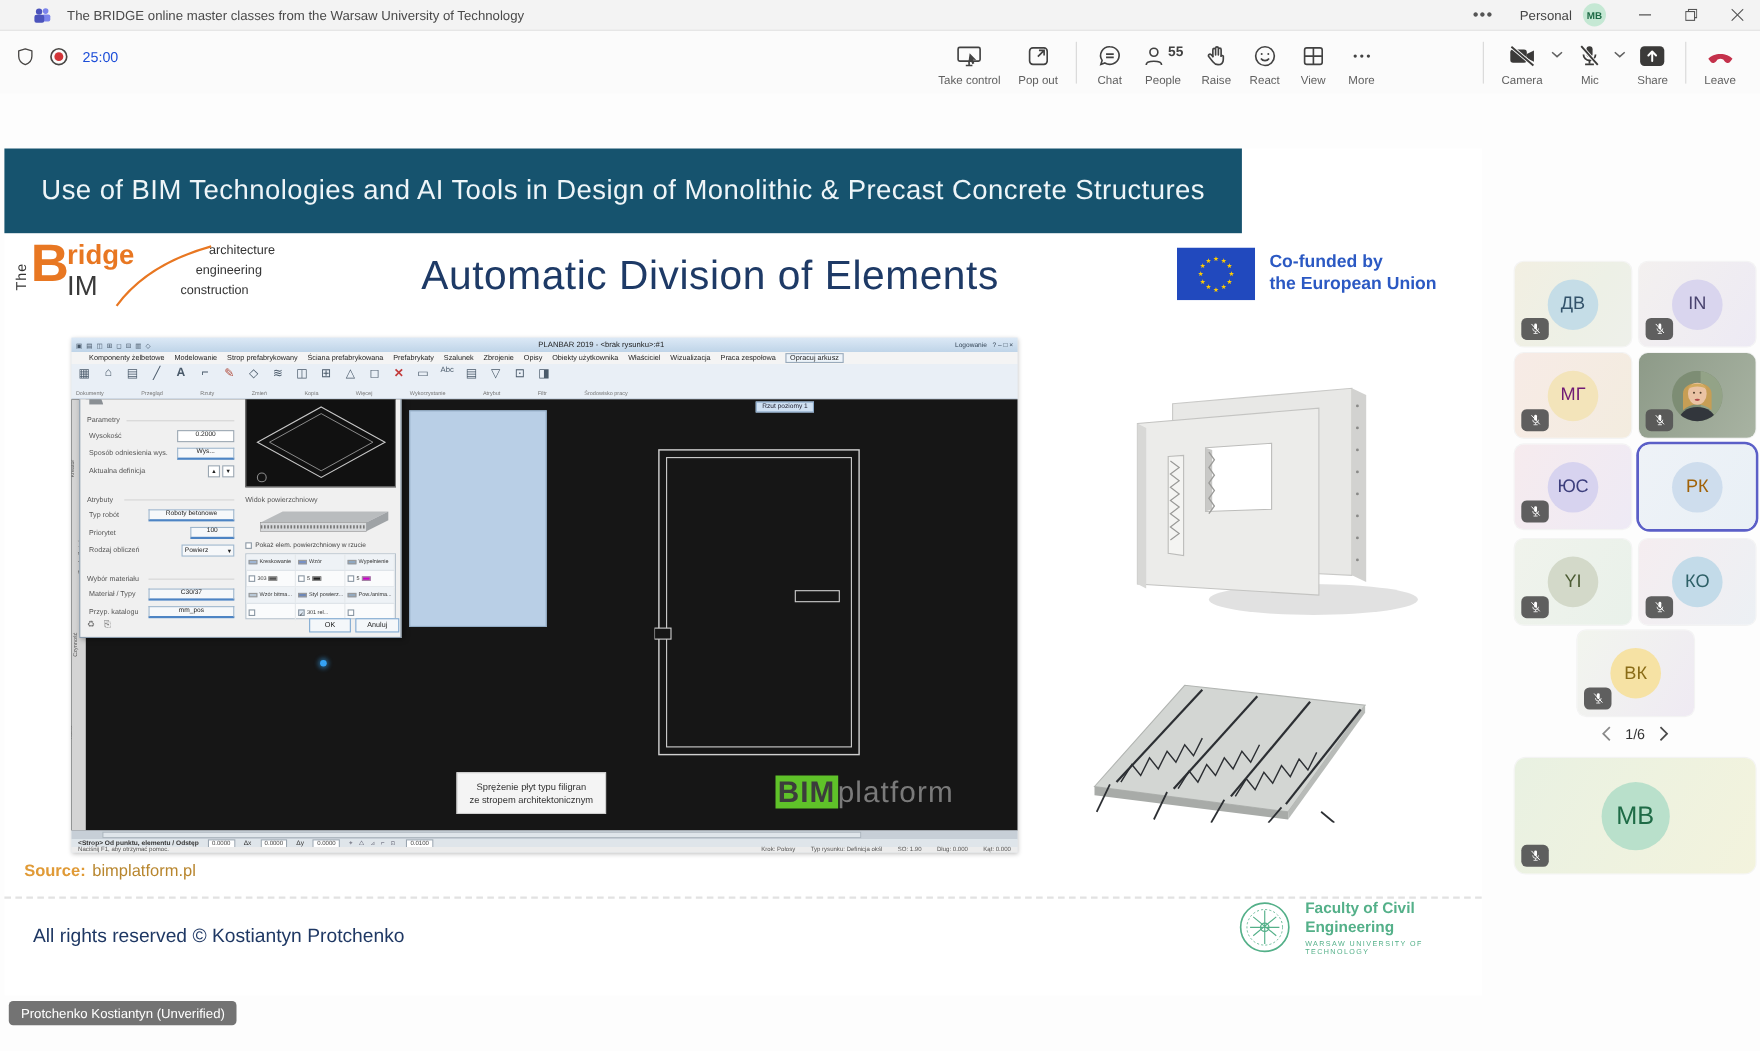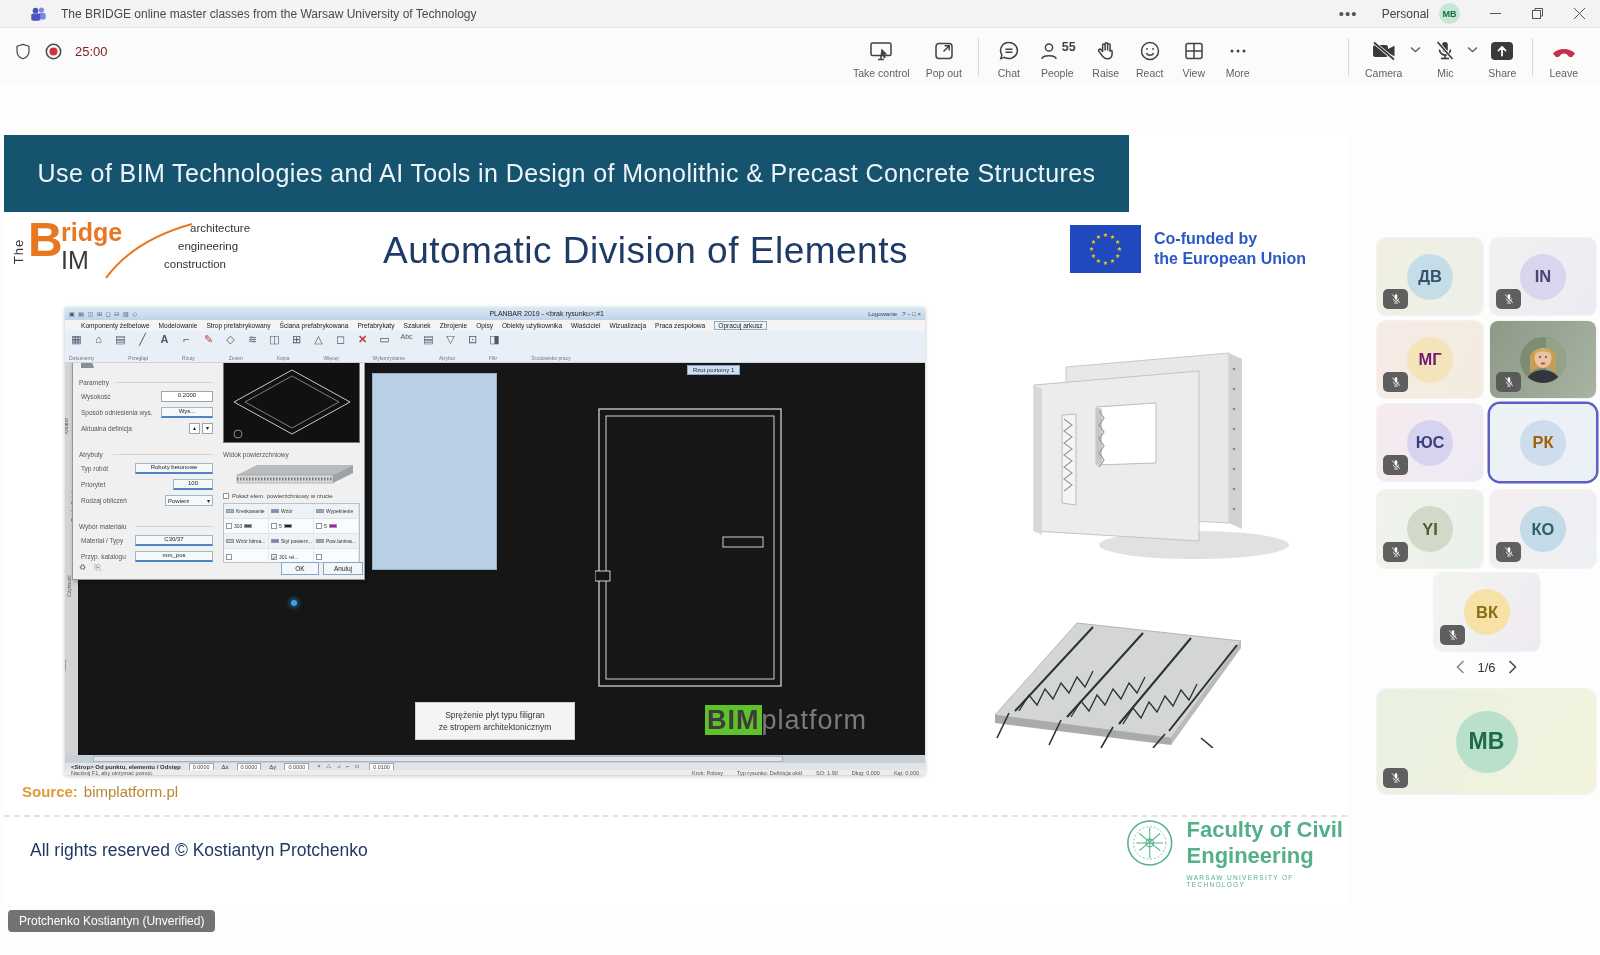--- a/index.html
+++ b/index.html
@@ -16,21 +16,21 @@
   .tb-dots { font-size:15px; color:#555; letter-spacing:1px; padding:0 14px; cursor:default; }
   .tb-acct { font-size:12px; color:#444; padding:0 10px; }
   .tb-avatar { width:21px; height:21px; border-radius:50%; background:#c5e8d4;
                color:#1e6b46; font-size:9px; font-weight:bold; display:flex;
                align-items:center; justify-content:center; margin-right:14px; }
   .winbtn { width:42px; height:27px; display:flex; align-items:center; justify-content:center; color:#555; }
 
   
   .meetbar { position:absolute; left:0; top:29px; width:1600px; height:56px; background:#fbfbfb; }
   .mb-left { position:absolute; left:14px; top:13px; display:flex; align-items:center; gap:13px; }
-  .mb-timer { font-size:13px; color:#7f1d1d; }
+  .mb-timer { font-size:13px; color:#1d4ed8; }
   .mb-center { position:absolute; left:845px; top:3px; display:flex; align-items:flex-start; }
   .mb-right { position:absolute; right:14px; top:3px; display:flex; align-items:flex-start; }
   .mbtn { display:flex; flex-direction:column; align-items:center; padding:6px 8px 0 8px; min-width:44px; }
   .mbtn .ic { height:26px; display:flex; align-items:center; justify-content:center; }
   .mbtn .lbl { font-size:10.5px; color:#616161; margin-top:3px; white-space:nowrap; }
   .mb-div { width:1px; height:38px; background:#d8d8d8; margin:6px 8px 0 8px; }
   .ppl-count { font-size:12.5px; font-weight:bold; color:#424242; margin-left:2px; position:relative; top:-4px; }
   .chev { display:flex; align-items:center; padding:14px 2px 0 0; }
 
   
@@ -60,21 +60,21 @@
   .eu { position:absolute; left:1066px; top:90px; display:flex; gap:13px; align-items:center; }
   .eu-text { font-size:16px; font-weight:bold; color:#2b59c3; line-height:1.25; }
 
   
   .source { position:absolute; left:18px; top:648px; font-size:15px; }
   .source .s-lbl { color:#e09a36; font-weight:bold; }
   .source .s-link { color:#b8862e; margin-left:6px; }
   .dashline { position:absolute; left:0; top:680px; width:1343px; border-top:2px dashed #e2e2e2; }
   .footer-txt { position:absolute; left:26px; top:705px; font-size:17.5px; color:#1f3864; font-weight:500; }
   .faculty { position:absolute; left:1121px; top:682px; display:flex; gap:12px; }
-  .fac-name { font-size:22px; font-weight:bold; color:#54b089; line-height:1.2; }
+  .fac-name { font-size:14px; font-weight:bold; color:#54b089; line-height:1.2; }
   .fac-sub { font-size:6.5px; color:#54b089; letter-spacing:1.3px; margin-top:4px; }
 
   
   .cad { position:absolute; left:61px; top:172px; width:860px; height:468px;
          background:#e9eff6; box-shadow:0 1px 4px rgba(0,0,0,.25); font-family:"Liberation Sans",sans-serif; }
   .cad-titlebar { position:absolute; left:0; top:0; width:860px; height:13px;
         background:linear-gradient(#dcE9f6,#bfd4e8); display:flex; align-items:center; font-size:7px; color:#234; }
   .cad-qat { margin-left:4px; letter-spacing:1px; font-size:6px; color:#456; }
   .cad-title { position:absolute; left:56%; transform:translateX(-50%); font-size:7px; color:#222; white-space:nowrap; }
   .cad-tbright { margin-left:auto; margin-right:4px; font-size:6px; color:#345; display:flex; gap:5px; align-items:center;}
@@ -86,21 +86,21 @@
   .cad-icons { position:absolute; left:4px; top:2px; display:flex; gap:7px; font-size:11px; color:#4a5a6a; }
   .cad-icons span { width:15px; text-align:center; }
   .cad-grplbls { position:absolute; left:4px; bottom:1px; display:flex; gap:34px; font-size:5px; color:#777; }
   .cad-content { position:absolute; left:0; top:56px; width:860px; height:392px; background:#161616; overflow:hidden; }
   .cad-leftstrip { position:absolute; left:0; top:0; width:13px; height:392px; background:#d4d4d4; }
   .cad-leftstrip span { position:absolute; left:-7px; font-size:5px; color:#555; transform:rotate(-90deg); white-space:nowrap; }
   .cad-bluepanel { position:absolute; left:307px; top:10px; width:125px; height:197px;
         background:#b9cfe6; border:1px solid #93adc6; }
   .cad-vptab { position:absolute; left:622px; top:2px; background:#cfe0f2; border:1px solid #8aa8c8;
         font-size:6px; color:#223; padding:1px 5px; }
-  .cad-caption { position:absolute; left:350px; top:339px; width:160px; height:38px; background:#f4f4f4;
+  .cad-caption { position:absolute; left:350px; top:339px; width:136px; height:38px; background:#f4f4f4;
         border:1px solid #cfcfcf; display:flex; flex-direction:column; align-items:center; justify-content:center;
         font-size:8.5px; color:#333; line-height:1.45; }
   .cad-wm { position:absolute; left:640px; top:342px; font-size:27px; font-weight:300; letter-spacing:1px; }
   .cad-wm .bim { background:#5fc229; color:#3c3c3c; font-weight:bold; padding:0 2px; }
   .cad-wm .plat { color:#7a7a7a; }
   .blue-dot { position:absolute; left:226px; top:237px; width:6px; height:6px; border-radius:50%;
         background:#35a3f5; box-shadow:0 0 4px 2px rgba(53,163,245,.45); }
   .cad-scroll { position:absolute; left:0; top:448px; width:860px; height:8px; background:#c7cfd7; }
   .cad-scroll .thumb { position:absolute; left:28px; top:1px; width:690px; height:6px; background:#dfe5ea; border:1px solid #aab4bd; }
   .cad-status1 { position:absolute; left:0; top:456px; width:860px; height:7px; background:#dfe5ea;
@@ -139,21 +139,21 @@
   
   .wall-wrap { position:absolute; left:1000px; top:210px; }
   .slab-wrap { position:absolute; left:981px; top:458px; }
 
   
   .rail { position:absolute; left:1377px; top:0; width:219px; height:870px; }
   .tile { position:absolute; width:106px; height:77px; border-radius:8px; overflow:visible;
           display:flex; align-items:center; justify-content:center; box-shadow:0 0 0 1px rgba(0,0,0,.04); }
   .tile.active { box-shadow:0 0 0 2.5px #5b5fc7; border-radius:10px; }
   .avatar { width:46px; height:46px; border-radius:50%; display:flex; align-items:center; justify-content:center;
-            font-size:16.5px; font-weight:700; }
+            font-size:16.5px; font-weight:400; }
   .micbadge { position:absolute; left:6px; bottom:6px; width:25px; height:20px; border-radius:5px;
               background:rgba(86,86,86,.95); display:flex; align-items:center; justify-content:center; }
   .g0 { background:linear-gradient(120deg,#f2efe2,#edf0e6 60%,#eef0ea); }
   .g1 { background:linear-gradient(120deg,#f3f0ef,#edeaf4); }
   .g2 { background:linear-gradient(120deg,#f7ebe6,#f3ecdf); }
   .g3 { background:linear-gradient(120deg,#8d9a88,#a8b3a2); }
   .g4 { background:linear-gradient(120deg,#f6ebee,#eeeaf5); }
   .g5 { background:linear-gradient(120deg,#eef2f7,#e9f0f6); }
   .g6 { background:linear-gradient(120deg,#f0f3ec,#e9f1ea); }
   .g7 { background:linear-gradient(120deg,#f5edf0,#ecf0f4); }

